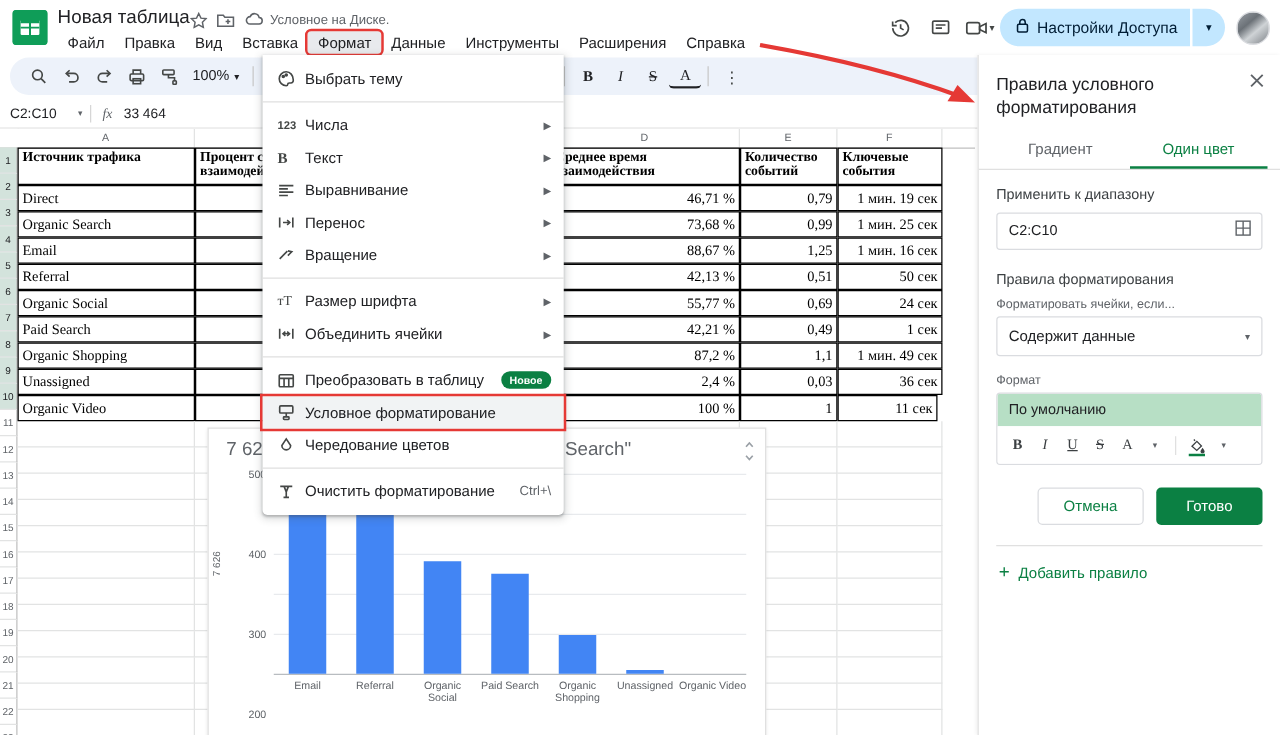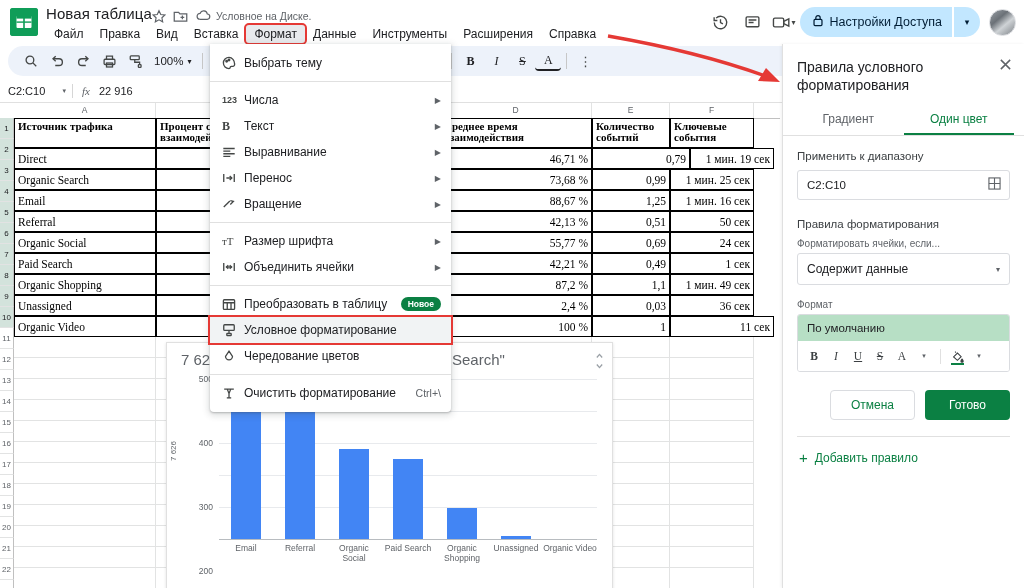--- a/index.html
+++ b/index.html
@@ -257,21 +257,21 @@
       </svg>
   </div>
 
   <div class="formulabar">
     <div class="namebox">
       <span>C2:C10</span>
       <span style="font-size:7px;color:#5f6368;">▾</span>
     </div>
     <div class="fb-sep"></div>
     <div class="fx">fx</div>
-    <div class="fb-value">22 916</div>
+    <div class="fb-value">33 464</div>
   </div>
 
   <div class="grid">
     <div class="corner"></div>
     <div class="colhead" id="colhead">
         <div class="cell" style="left: 14px; width: 142px;">A</div>
         <div class="cell" style="left: 156px; width: 142px;">B</div>
         <div class="cell" style="left: 298px; width: 142px;">C</div>
         <div class="cell" style="left: 440px; width: 152px;">D</div>
         <div class="cell" style="left: 592px; width: 78px;">E</div>
@@ -309,21 +309,21 @@
           <div class="gcell hdr bordered" style="width: 142px;">Сеансы с взаимодействием</div>
           <div class="gcell hdr bordered" style="width: 152px;">Среднее время взаимодействия</div>
           <div class="gcell hdr bordered" style="width: 78px;">Количество событий</div>
           <div class="gcell hdr bordered" style="width: 84px;">Ключевые события</div>
         </div>
         <div class="grow">
           <div class="gcell bordered " style="width: 142px;">Direct</div>
           <div class="gcell bordered " style="width: 142px;"></div>
           <div class="gcell bordered " style="width: 142px;"></div>
           <div class="gcell bordered num" style="width: 152px;">46,71 %</div>
-          <div class="gcell bordered num" style="width: 98px;">0,79</div>
+          <div class="gcell bordered num" style="width: 78px;">0,79</div>
           <div class="gcell bordered num" style="width: 84px;">1 мин. 19 сек</div>
         </div>
         <div class="grow">
           <div class="gcell bordered " style="width: 142px; text-align: center;">Organic Search</div>
           <div class="gcell bordered " style="width: 142px;"></div>
           <div class="gcell bordered " style="width: 142px;"></div>
           <div class="gcell bordered num" style="width: 152px;">73,68 %</div>
           <div class="gcell bordered num" style="width: 78px;">0,99</div>
           <div class="gcell bordered num" style="width: 84px;">1 мин. 25 сек</div>
         </div>
@@ -374,21 +374,21 @@
           <div class="gcell bordered num" style="width: 152px;">2,4 %</div>
           <div class="gcell bordered num" style="width: 78px;">0,03</div>
           <div class="gcell bordered num" style="width: 84px;">36 сек</div>
         </div>
         <div class="grow">
           <div class="gcell bordered " style="width: 142px;">Organic Video</div>
           <div class="gcell bordered " style="width: 142px;"></div>
           <div class="gcell bordered " style="width: 142px;"></div>
           <div class="gcell bordered num" style="width: 152px;">100 %</div>
           <div class="gcell bordered num" style="width: 78px;">1</div>
-          <div class="gcell bordered num" style="width: 104px;">11 сек</div>
+          <div class="gcell bordered num" style="width: 80px;">11 сек</div>
         </div>
         <div class="grow">
           <div class="gcell" style="width: 142px;"></div>
           <div class="gcell" style="width: 142px;"></div>
           <div class="gcell" style="width: 142px;"></div>
           <div class="gcell" style="width: 152px;"></div>
           <div class="gcell" style="width: 78px;"></div>
           <div class="gcell" style="width: 84px;"></div>
         </div>
         <div class="grow">

